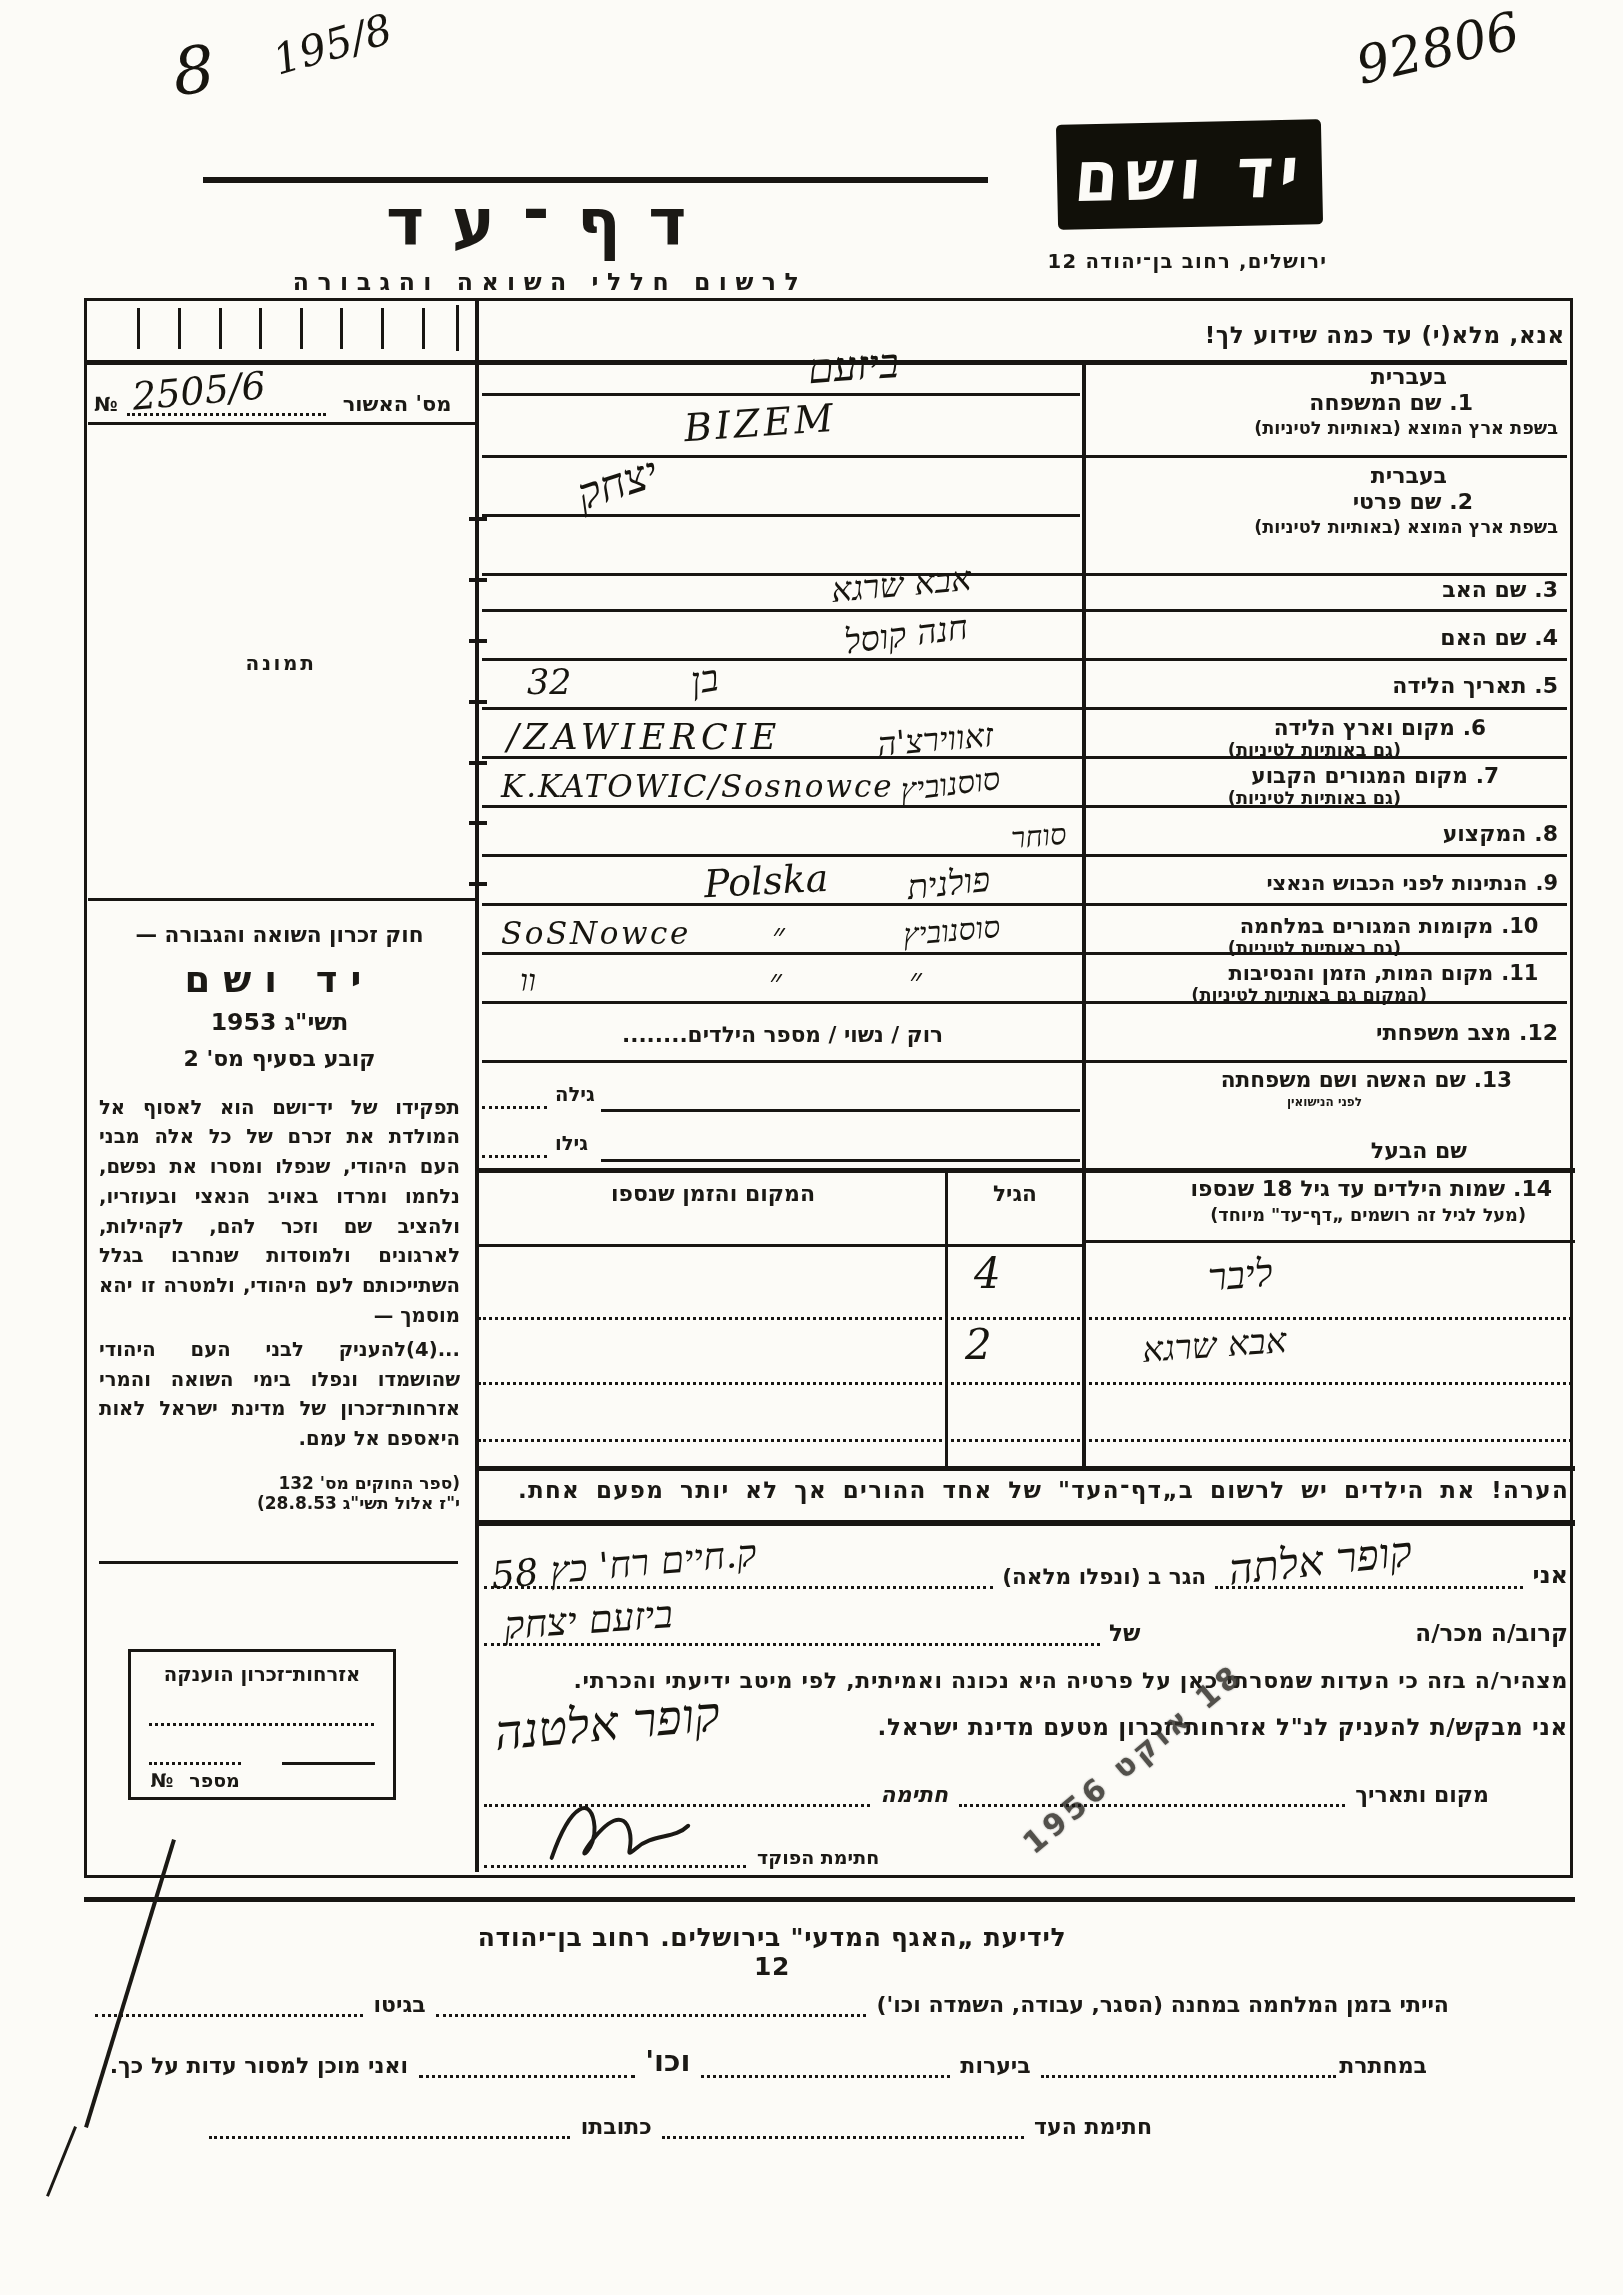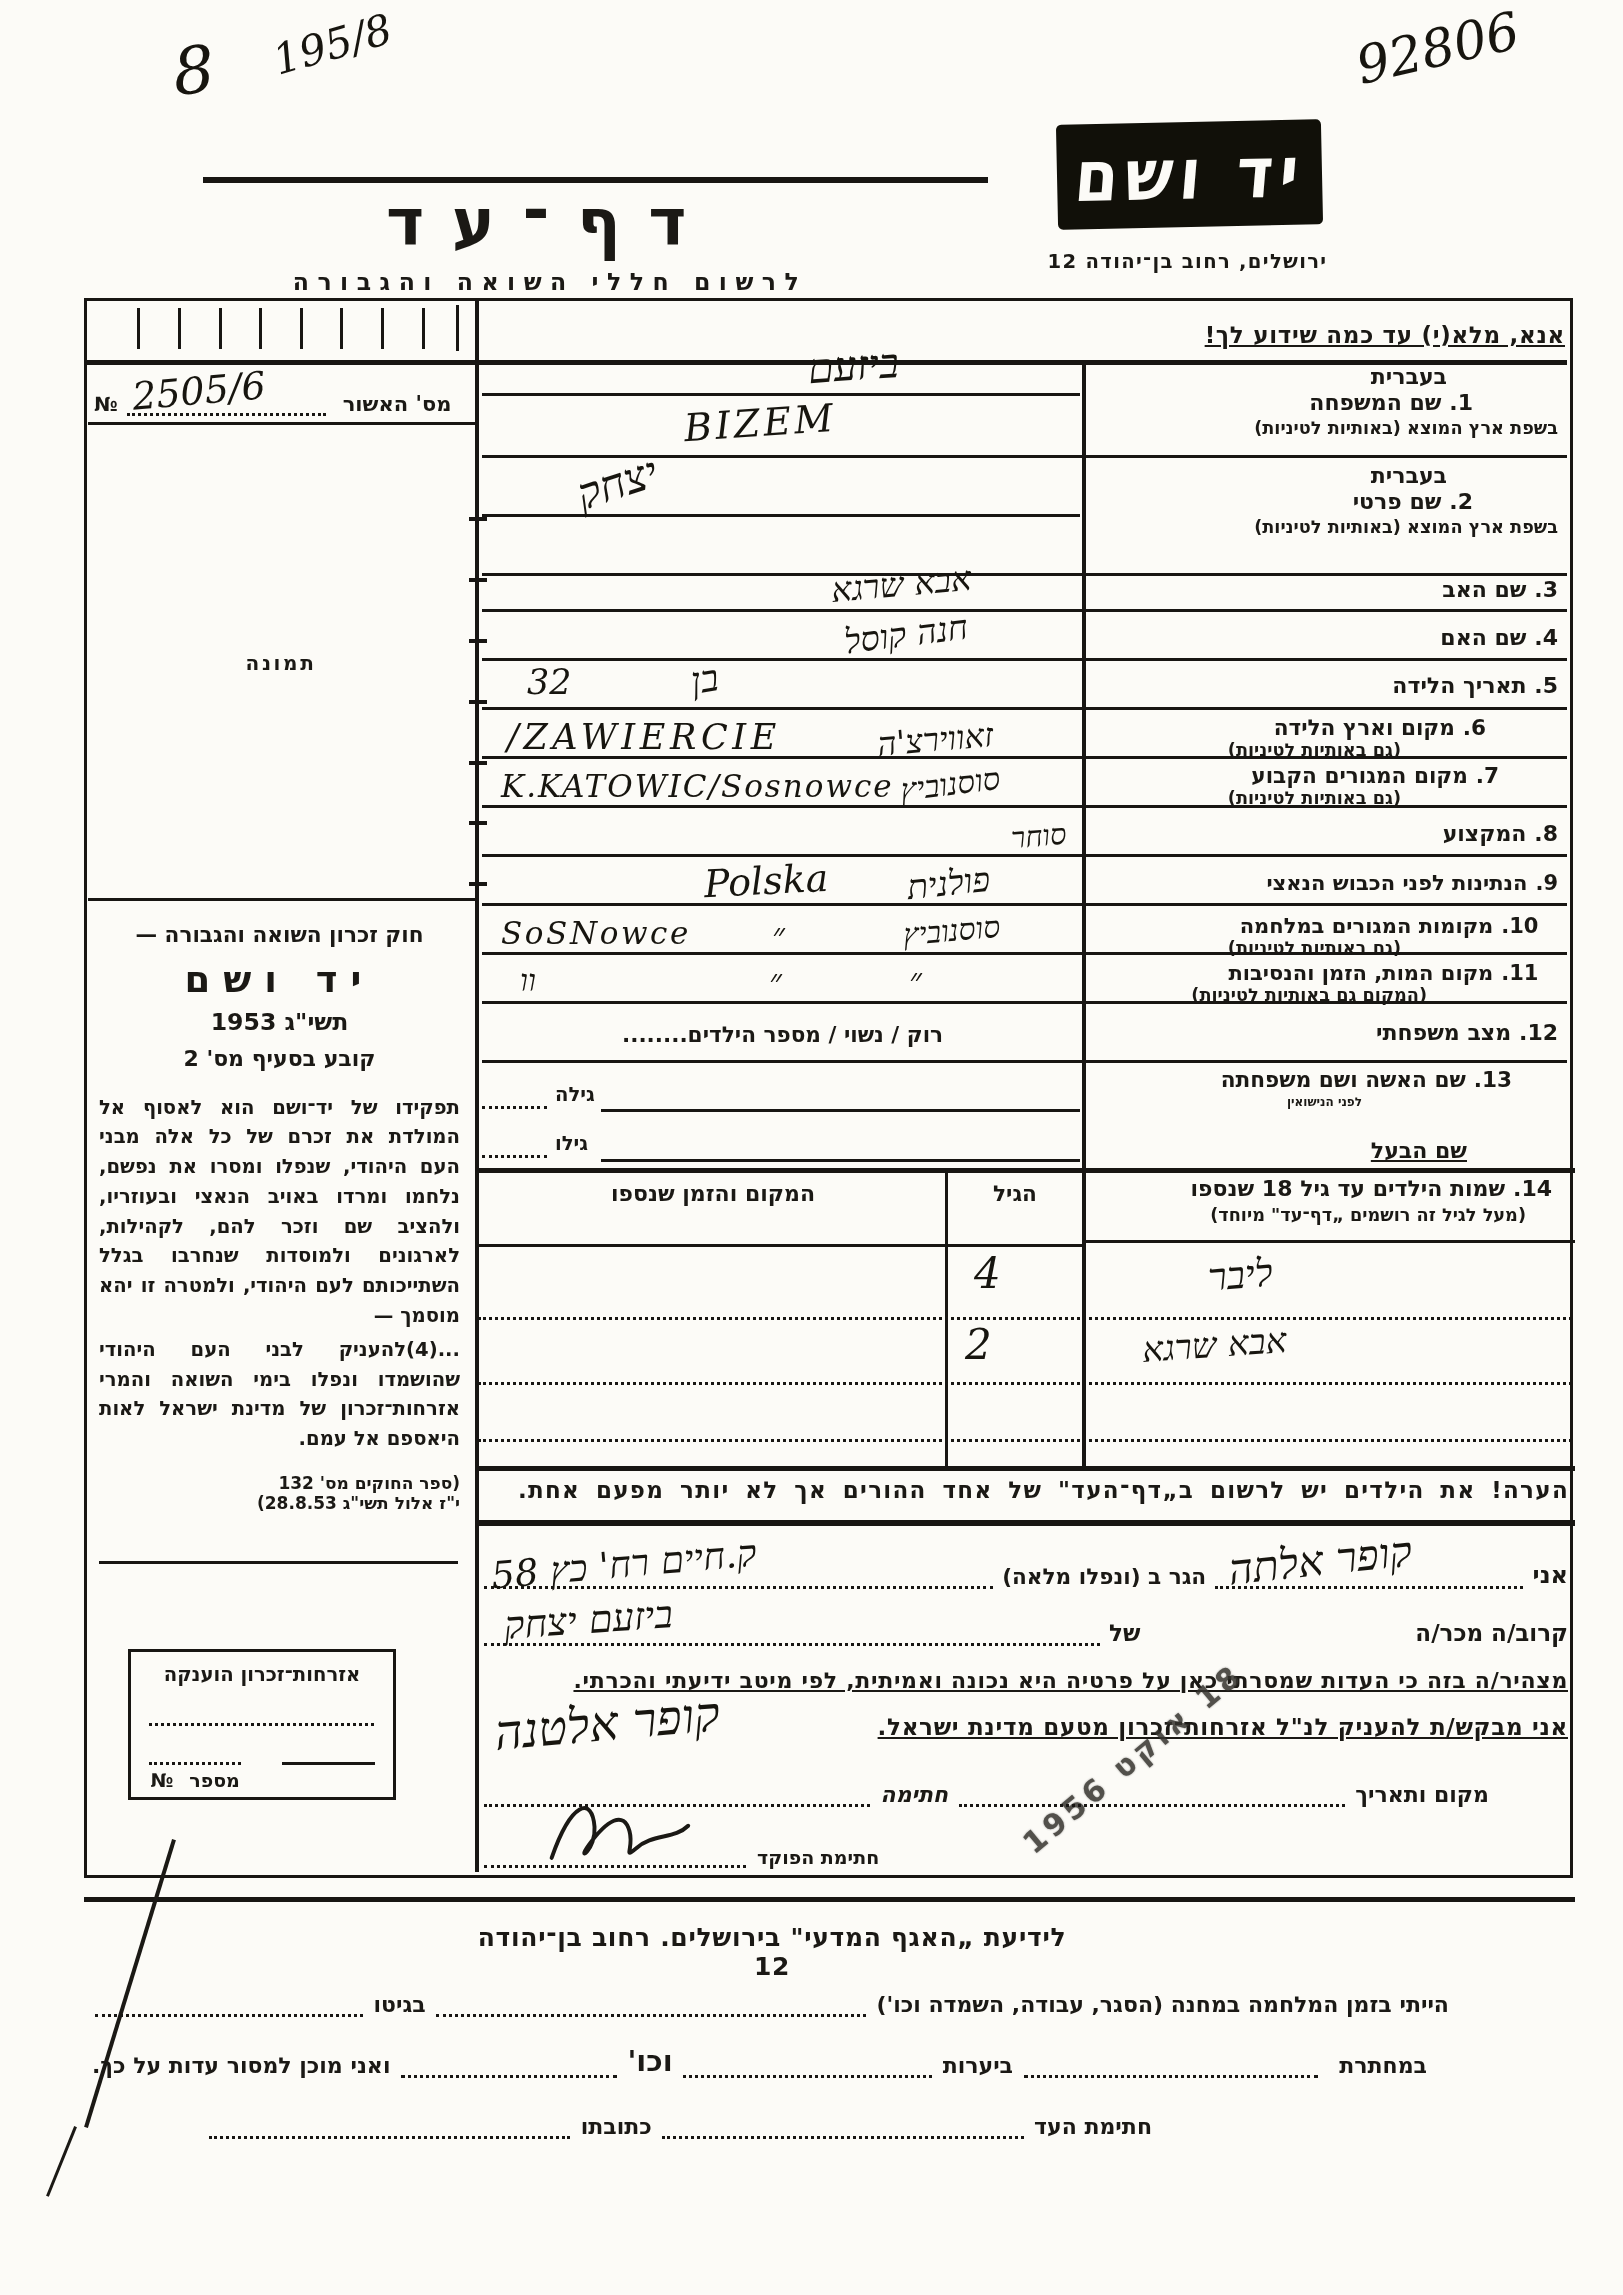--- a/index.html
+++ b/index.html
@@ -6,21 +6,21 @@
   .page{position:relative;width:1623px;height:2295px;background:#fcfbf7;overflow:hidden;
         font-family:"DejaVu Sans",sans-serif;color:#1b1915;}
   .abs{position:absolute;}
   .pr{font-family:"DejaVu Sans",sans-serif;font-weight:bold;color:#1b1915;}
   .hw{font-family:"DejaVu Serif",serif;font-style:italic;color:#17150f;white-space:nowrap;}
   .hl{position:absolute;background:#181613;}
   .vl{position:absolute;background:#181613;}
   .dotl{position:absolute;border-bottom:3.3px dotted #181613;height:0;}
   .box{position:absolute;border:3.9px solid #181613;}
   .ctr{text-align:center;}
-  .rgt{text-align:right;text-decoration:underline;}
+  .rgt{text-align:right;}
   .fldline{display:flex;direction:rtl;gap:7.9px;align-items:baseline;}
   .declrow{position:absolute;display:flex;direction:rtl;align-items:flex-end;}
   .fill{flex-grow:1;border-bottom:3.3px dotted #181613;height:1.3px;position:relative;align-self:flex-end;}
   .fill .hw{position:absolute;bottom:2.6px;}
   .lbl{white-space:nowrap;}
   .tick{position:absolute;width:3.3px;height:41px;background:#181613;}
   .ptick{position:absolute;width:18.3px;height:3.9px;background:#181613;}
 </style>
 </head>
 <body>
@@ -318,21 +318,21 @@
   <div class="abs pr ctr" style="left:458px;top:1923px;width:628px;font-size:25px;direction:rtl;letter-spacing:0.7px;">לידיעת „האגף המדעי" בירושלים.  רחוב בן־יהודה 12</div>
 
   <div class="declrow" style="left:95px;top:1967px;width:1354px;height:50px;">
     <span class="pr lbl" style="font-size:22px;margin-left:10.5px;">הייתי בזמן המלחמה במחנה (הסגר, עבודה, השמדה וכו')</span>
     <span class="fill"></span>
     <span class="pr lbl" style="font-size:22px;margin:0 10.5px;">בגיטו</span>
     <span class="fill" style="max-width:268px;"></span>
   </div>
 
   <div class="declrow" style="left:92px;top:2028px;width:1335px;height:50px;">
-    <span class="pr lbl" style="font-size:22px;margin-left:21px;">במחתרת</span>
+    <span class="pr lbl" style="font-size:22px;margin-left:3px;">במחתרת</span>
     <span class="fill" style="max-width:295px;"></span>
     <span class="pr lbl" style="font-size:22px;margin:0 10.5px;">ביערות</span>
     <span class="fill" style="max-width:249px;"></span>
     <span class="pr lbl" style="font-size:29px;margin:0 10.5px;">וכו'</span>
     <span class="fill" style="max-width:216px;"></span>
     <span class="pr lbl" style="font-size:22px;margin-right:10.5px;">ואני מוכן למסור עדות על כך.</span>
   </div>
 
   <div class="declrow" style="left:209px;top:2089px;width:943px;height:50px;">
     <span class="pr lbl" style="font-size:22px;margin-left:10.5px;">חתימת העד</span>

